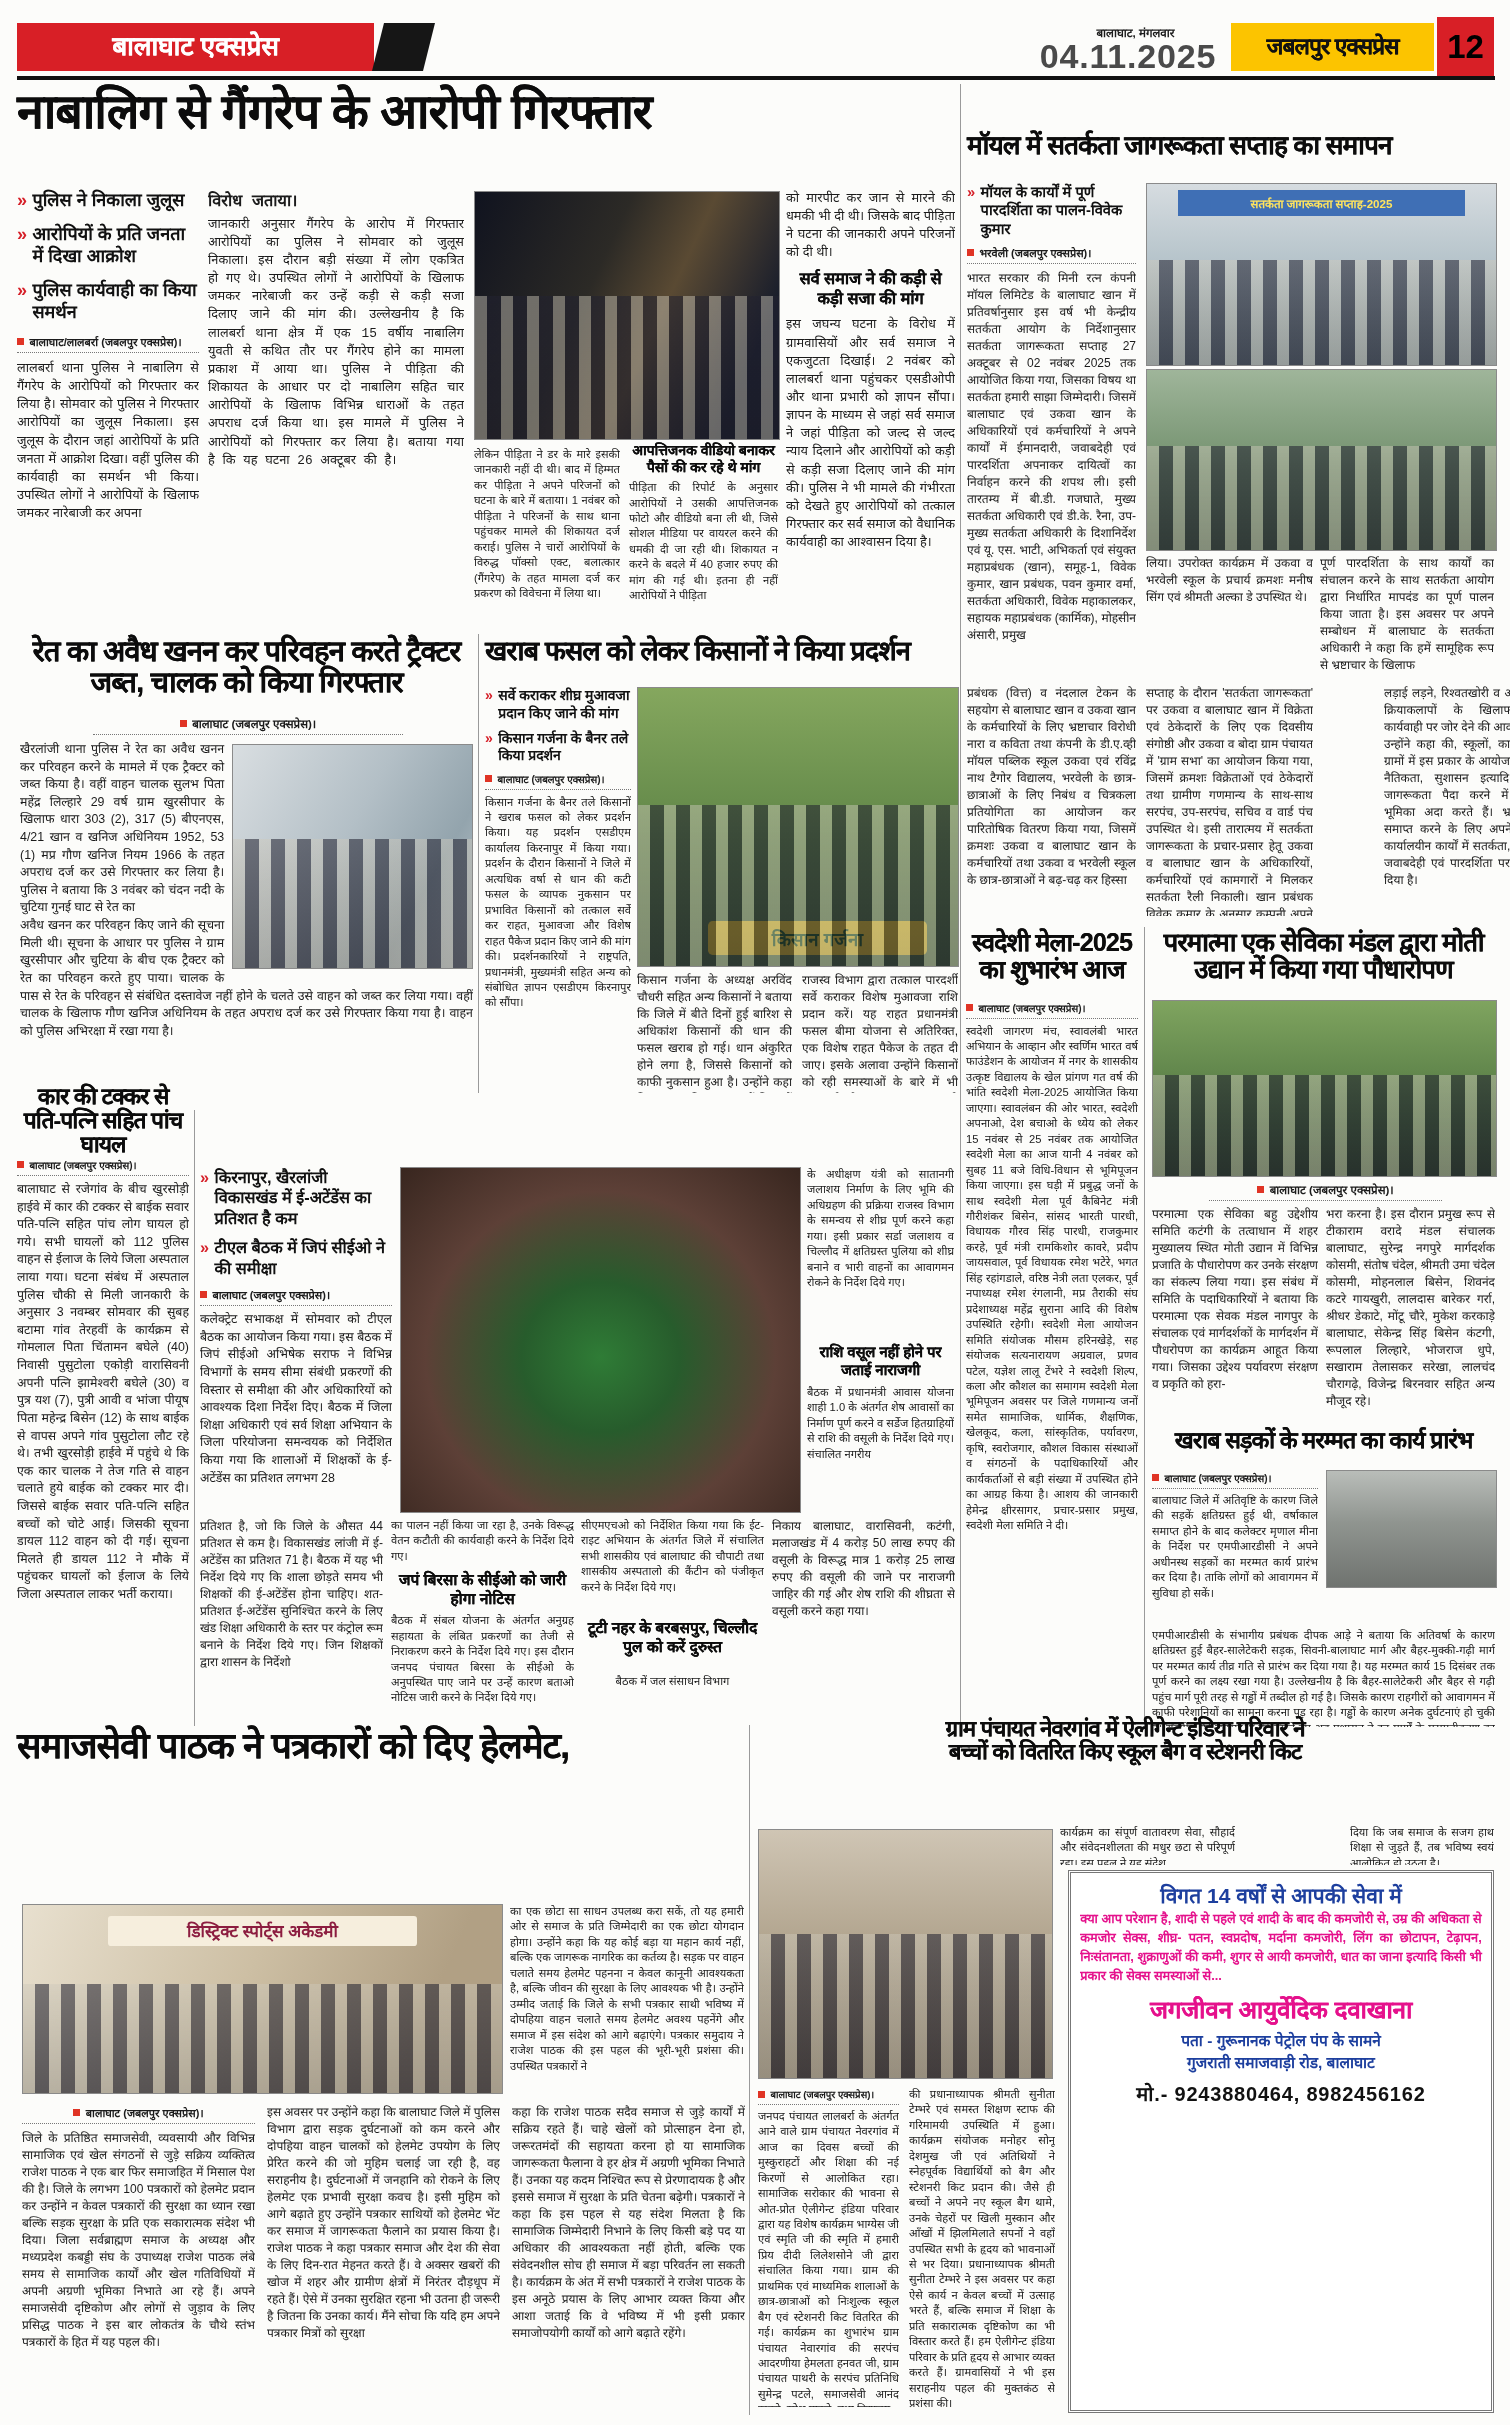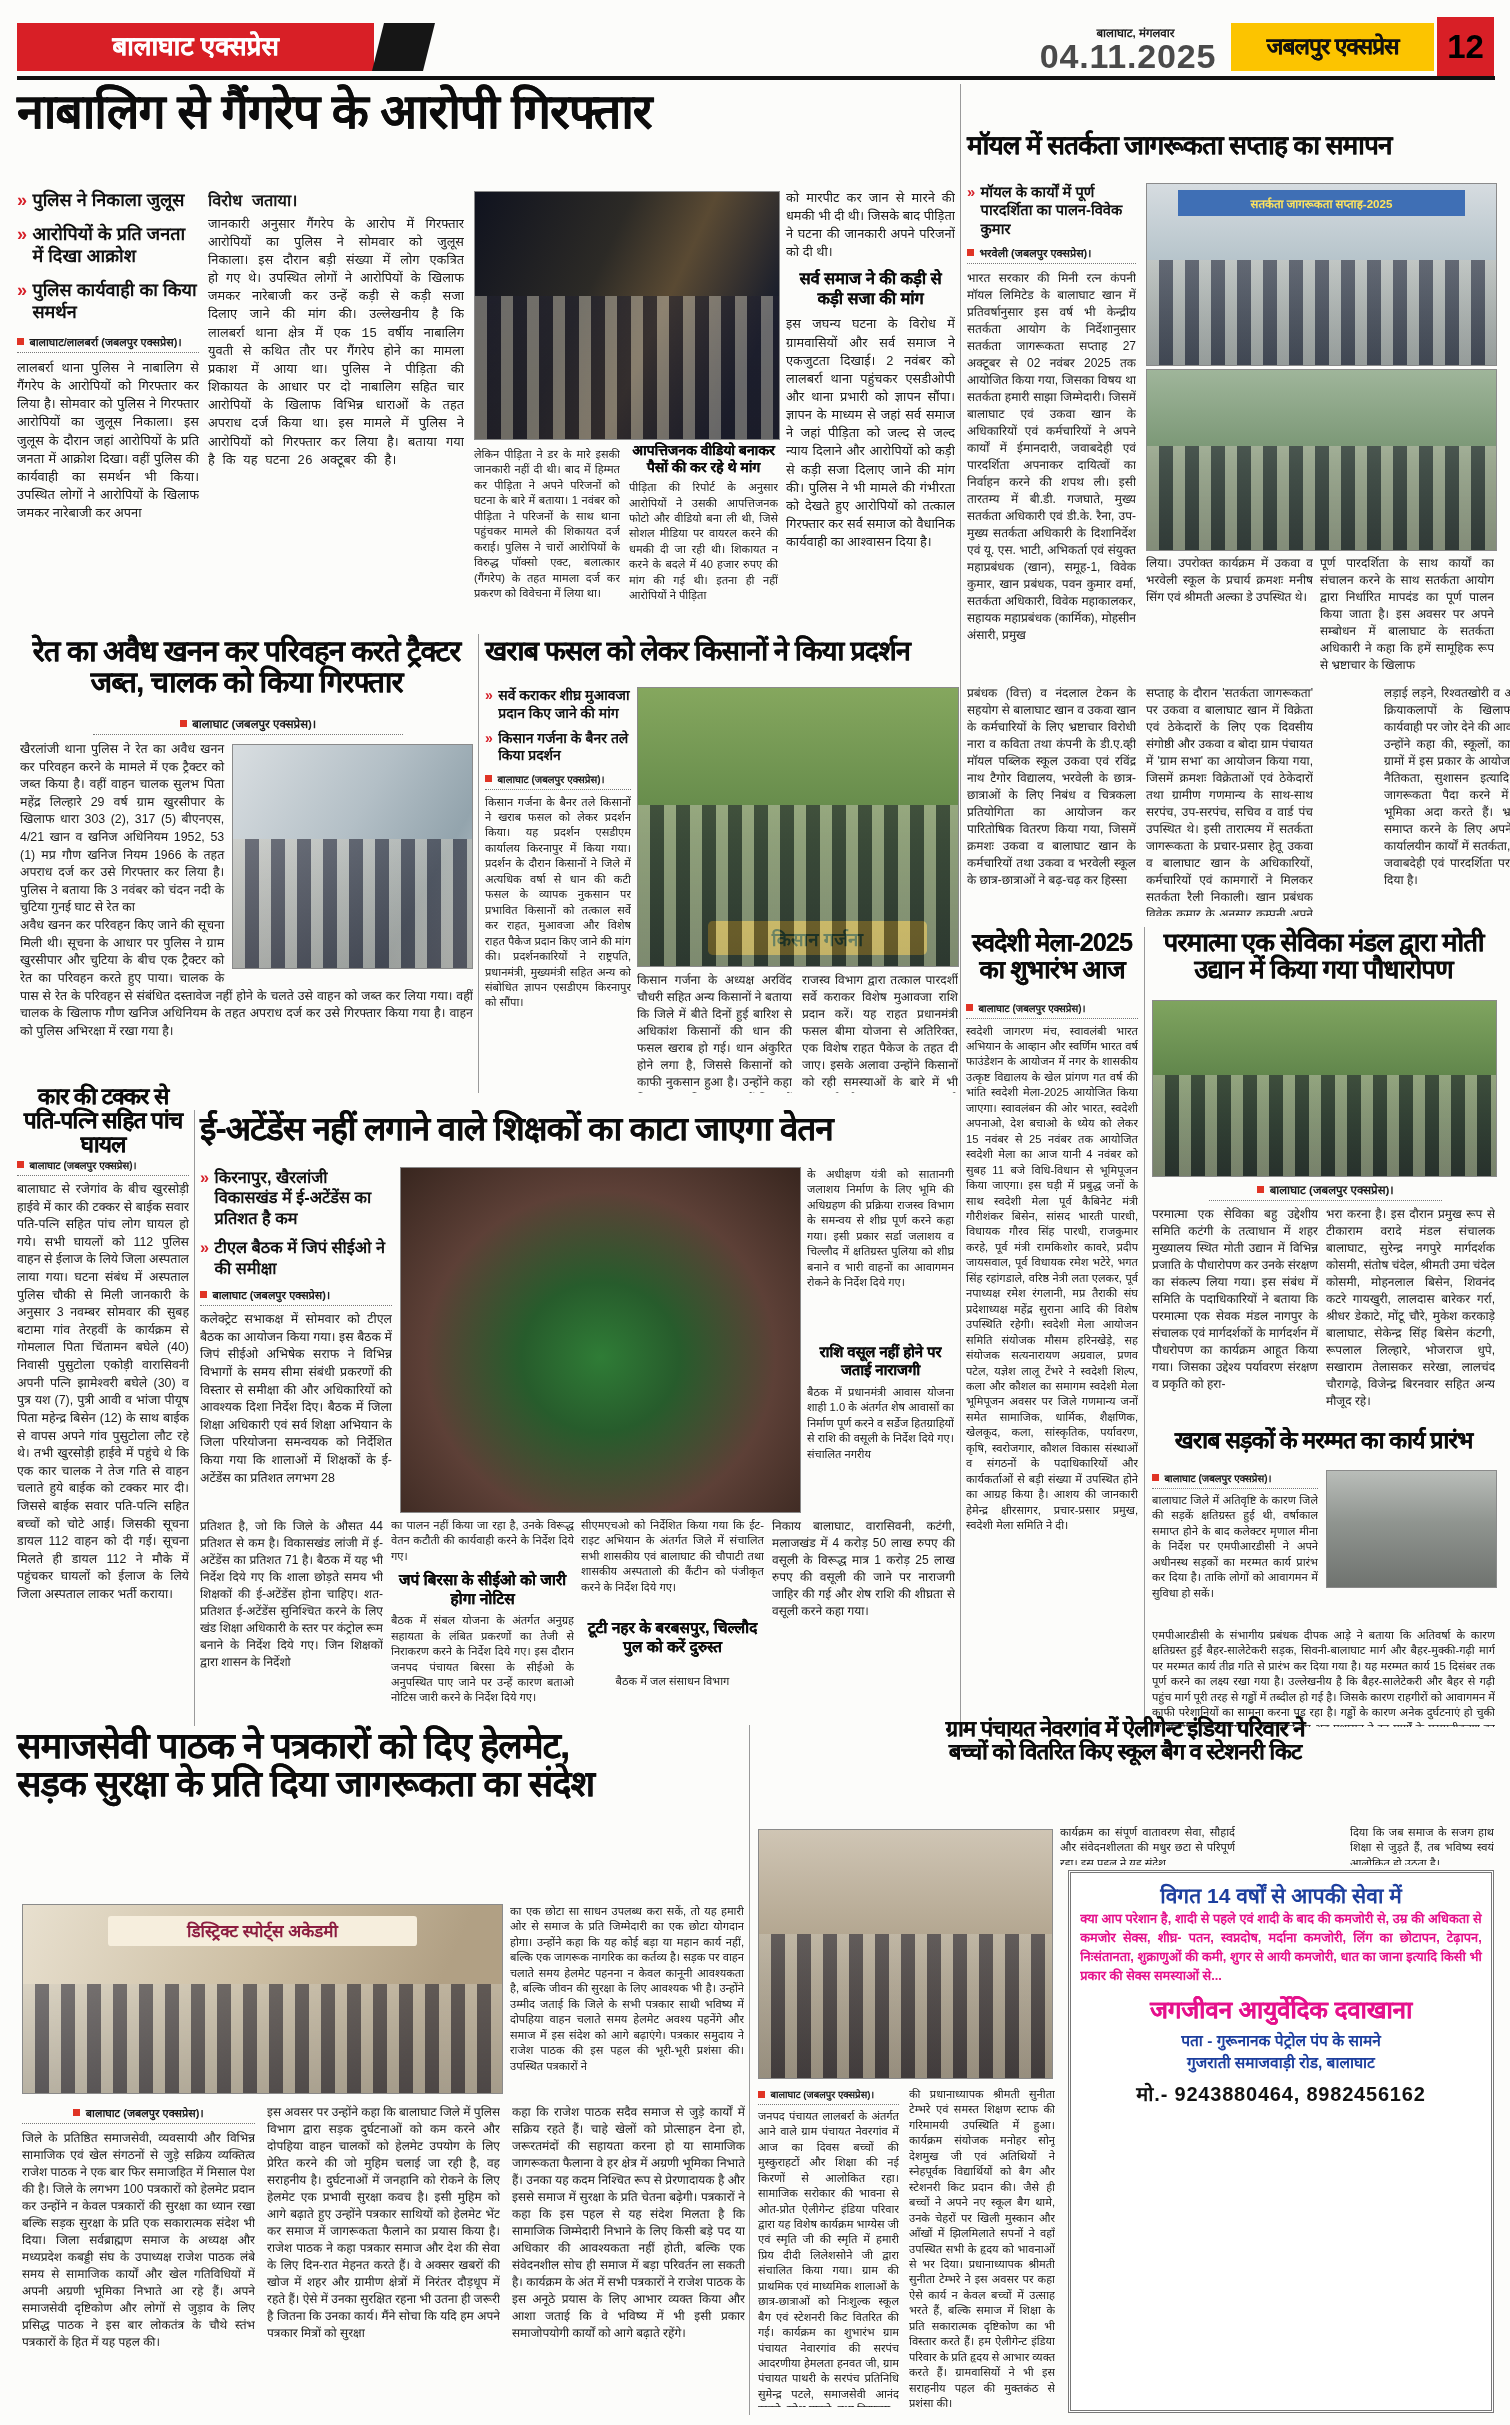--- a/index.html
+++ b/index.html
@@ -216,21 +216,20 @@
         <span class="sq"></span>
         <span>बालाघाट (जबलपुर एक्सप्रेस)।</span>
       </div>
     <div class="bt-s" style="margin-top:3.9px;height:128px;">बालाघाट जिले में अतिवृष्टि के कारण जिले की सड़कें क्षतिग्रस्त हुई थी, वर्षाकाल समाप्त होने के बाद कलेक्टर मृणाल मीना के निर्देश पर एमपीआरडीसी ने अपने अधीनस्थ सड़कों का मरम्मत कार्य प्रारंभ कर दिया है। ताकि लोगों को आवागमन में सुविधा हो सकें।</div>
   </div>
   <div class="ph ph-road" style="left:1326px;top:1470px;width:169px;height:116px;"></div>
   <div class="abs" style="left:1152px;top:1628px;width:343px;height:99px;overflow:hidden;">
     <div class="bt-s" style="height:99px;">एमपीआरडीसी के संभागीय प्रबंधक दीपक आड़े ने बताया कि अतिवर्षा के कारण क्षतिग्रस्त हुई बैहर-सालेटेकरी सड़क, सिवनी-बालाघाट मार्ग और बैहर-मुक्की-गढ़ी मार्ग पर मरम्मत कार्य तीव्र गति से प्रारंभ कर दिया गया है। यह मरम्मत कार्य 15 दिसंबर तक पूर्ण करने का लक्ष्य रखा गया है। उल्लेखनीय है कि बैहर-सालेटेकरी और बैहर से गढ़ी पहुंच मार्ग पूरी तरह से गड्ढों में तब्दील हो गई है। जिसके कारण राहगीरों को आवागमन में काफी परेशानियों का सामना करना पड़ रहा है। गड्ढों के कारण अनेक दुर्घटनाएं हो चुकी है। राहगीरों की समस्याओं को देखते हुए अब प्रशासन ने इन मार्गों के मरम्मतीकरण का कार्य प्रारंभ किया है।</div>
   </div>
 
-  <div class="abs hl" style="left:200px;top:1112px;width:755px;height:47px;font-size:33px;">ई-अटेंडेंस नहीं लगाने वाले शिक्षकों का काटा जाएगा वेतन</div>
   <div class="abs" style="left:200px;top:1167px;width:192px;height:344px;overflow:hidden;">
     <div class="kick" style="font-size:16.3px;margin-bottom:9.3px;">
         <span class="ar">»</span>
         <span>किरनापुर, खैरलांजी विकासखंड में ई-अटेंडेंस का प्रतिशत है कम</span>
       </div>
     <div class="kick" style="font-size:16.3px;margin-bottom:7.8px;">
         <span class="ar">»</span>
         <span>टीएल बैठक में जिपं सीईओ ने की समीक्षा</span>
       </div>
     <div class="byl" style="font-size:11px;">
@@ -266,21 +265,20 @@
   <div class="abs byl" style="left:17px;top:1157px;width:172px;font-size:10px;">
     <span class="sq"></span>
       <span>बालाघाट (जबलपुर एक्सप्रेस)।</span>
   </div>
   <div class="abs" style="left:17px;top:1181px;width:172px;height:536px;overflow:hidden;">
     <div class="bt" style="font-size:12.4px;height:536px;">बालाघाट से रजेगांव के बीच खुरसोड़ी हाईवे में कार की टक्कर से बाईक सवार पति-पत्नि सहित पांच लोग घायल हो गये। सभी घायलों को 112 पुलिस वाहन से ईलाज के लिये जिला अस्पताल लाया गया। घटना संबंध में अस्पताल पुलिस चौकी से मिली जानकारी के अनुसार 3 नवम्बर सोमवार की सुबह बटामा गांव तेरहवीं के कार्यक्रम से गोमलाल पिता चिंतामन बघेले (40) निवासी पुसुटोला एकोड़ी वारासिवनी अपनी पत्नि झामेश्वरी बघेले (30) व पुत्र यश (7), पुत्री आवी व भांजा पीयूष पिता महेन्द्र बिसेन (12) के साथ बाईक से वापस अपने गांव पुसुटोला लौट रहे थे। तभी खुरसोड़ी हाईवे में पहुंचे थे कि एक कार चालक ने तेज गति से वाहन चलाते हुये बाईक को टक्कर मार दी। जिससे बाईक सवार पति-पत्नि सहित बच्चों को चोटे आई। जिसकी सूचना डायल 112 वाहन को दी गई। सूचना मिलते ही डायल 112 ने मौके में पहुंचकर घायलों को ईलाज के लिये जिला अस्पताल लाकर भर्ती कराया।</div>
   </div>
 
   <div class="abs hl" style="left:17px;top:1727px;width:727px;height:163px;font-size:36px;">
     <div>समाजसेवी पाठक ने पत्रकारों को दिए हेलमेट,</div>
-    <div>सड़क सुरक्षा के प्रति दिया जागरूकता का संदेश</div>
   </div>
   <div class="ph ph-helmet crowd" style="left:22px;top:1904px;width:479px;height:188px;">
     <div class="strip" style="top:11px;height:29.5px;left:85px;right:85px;background:#f6eedd;color:#8c1d40;font-size:17px;border-radius:3.1px;">
       <span>डिस्ट्रिक्ट स्पोर्ट्स अकेडमी</span>
     </div>
   </div>
   <div class="abs" style="left:510px;top:1904px;width:234px;height:192px;overflow:hidden;">
     <div class="bt-s" style="height:192px;">का एक छोटा सा साधन उपलब्ध करा सकें, तो यह हमारी ओर से समाज के प्रति जिम्मेदारी का एक छोटा योगदान होगा। उन्होंने कहा कि यह कोई बड़ा या महान कार्य नहीं, बल्कि एक जागरूक नागरिक का कर्तव्य है। सड़क पर वाहन चलाते समय हेलमेट पहनना न केवल कानूनी आवश्यकता है, बल्कि जीवन की सुरक्षा के लिए आवश्यक भी है। उन्होंने उम्मीद जताई कि जिले के सभी पत्रकार साथी भविष्य में दोपहिया वाहन चलाते समय हेलमेट अवश्य पहनेंगे और समाज में इस संदेश को आगे बढ़ाएंगे। पत्रकार समुदाय ने राजेश पाठक की इस पहल की भूरी-भूरी प्रशंसा की। उपस्थित पत्रकारों ने</div>
   </div>
   <div class="abs byl" style="left:22px;top:2104px;width:233px;justify-content:center;font-size:11px;">

